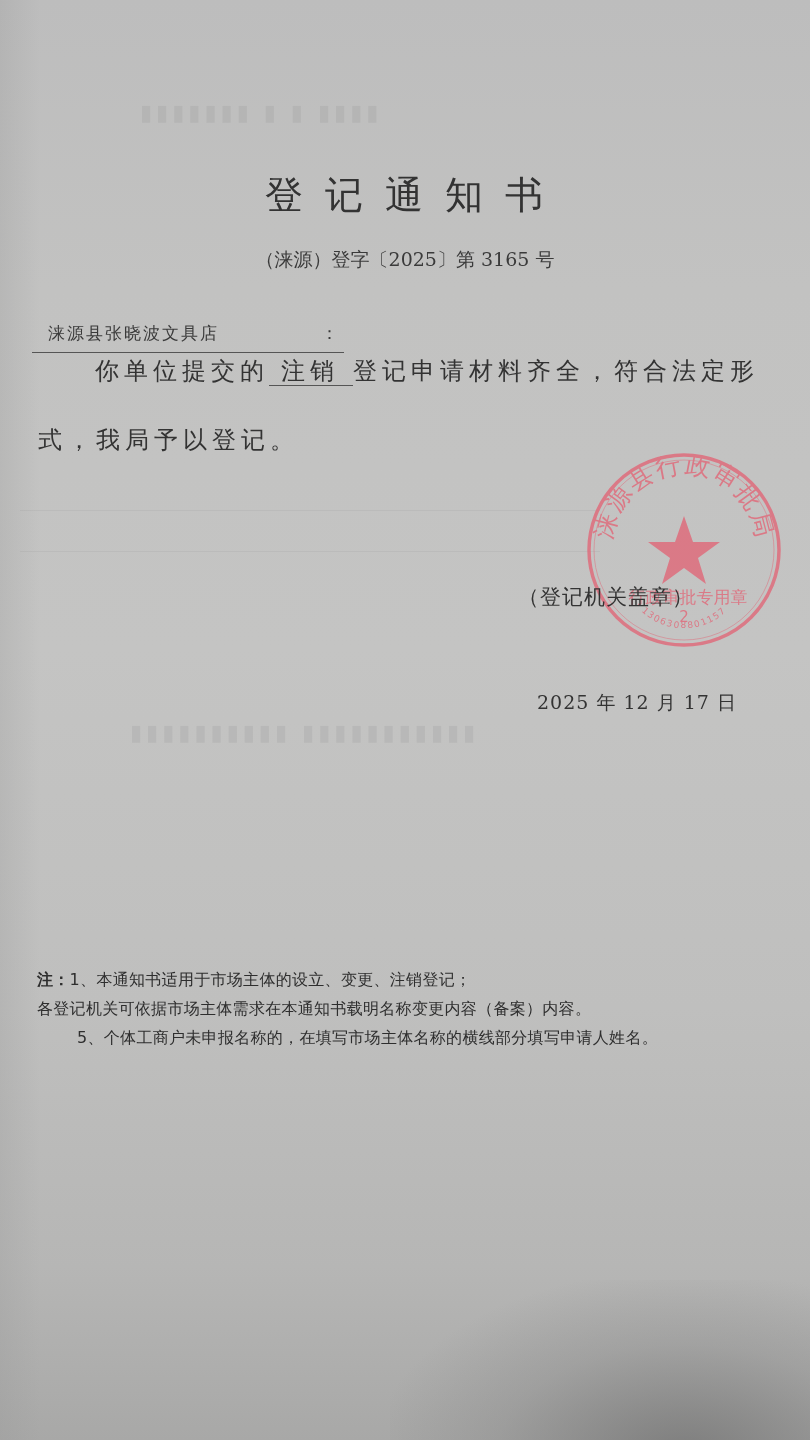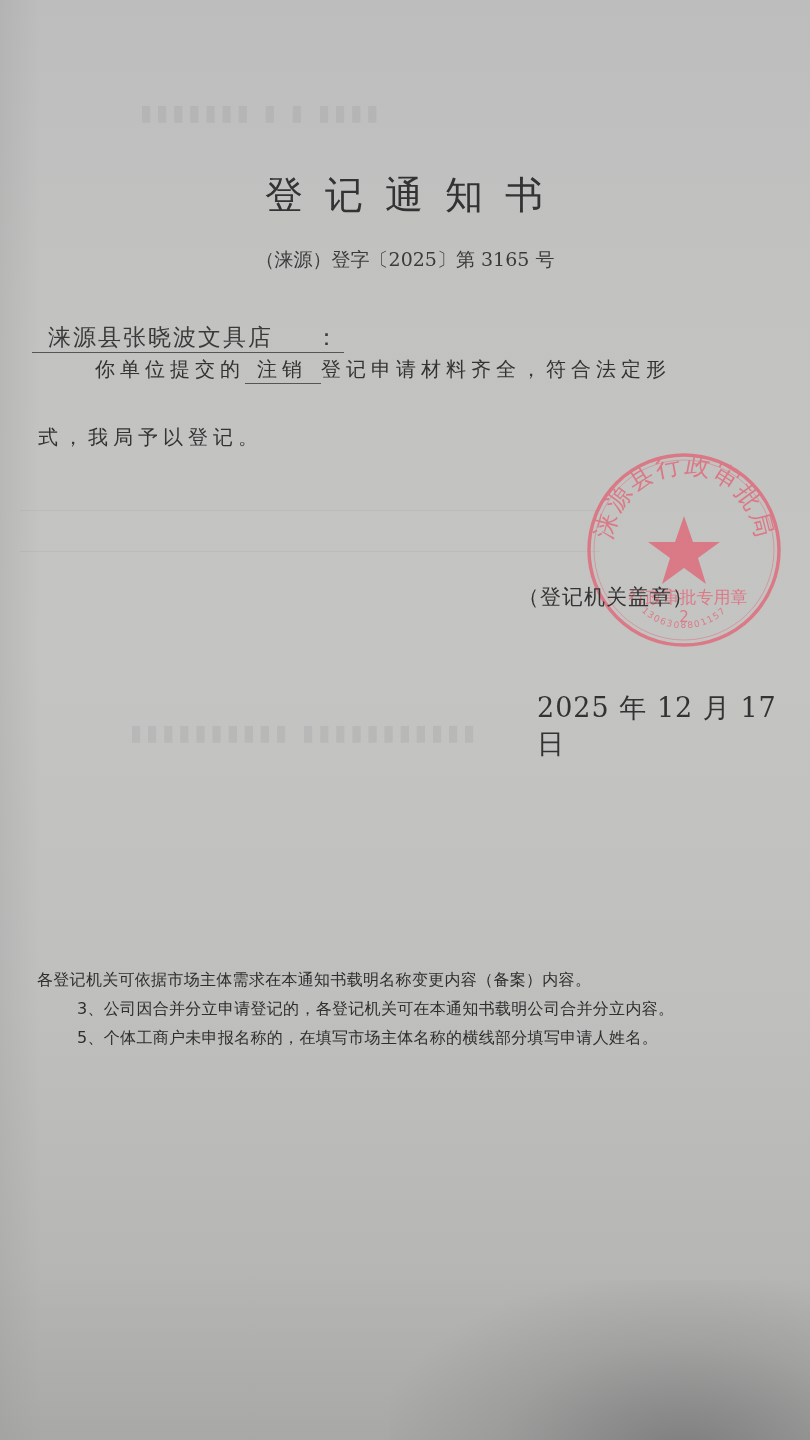--- a/index.html
+++ b/index.html
@@ -28,40 +28,40 @@
     font-family: "DejaVu Sans", sans-serif; font-size: 38px; letter-spacing: 22px;
     color: #333; padding-left: 10px;
   }
   .docno {
     position: absolute; top: 247px; left: 0; width: 810px; text-align: center;
     font-size: 19px; color: #3a3a3a;
   }
   .addressee {
     position: absolute; top: 322px; left: 32px; width: 312px;
     border-bottom: 1.5px solid #555; font-family: "DejaVu Sans", sans-serif;
-    font-size: 23px; color: #3a3a3a; height: 30px; letter-spacing: 2px;
+    font-size: 17px; color: #3a3a3a; height: 30px; letter-spacing: 2px;
   }
   .addressee .name { margin-left: 16px; }
   .addressee .colon { position: absolute; right: 4px; top: 0; }
   .body-line {
-    position: absolute; font-family: "DejaVu Sans", sans-serif; font-size: 20px;
+    position: absolute; font-family: "DejaVu Sans", sans-serif; font-size: 24px;
     color: #333; letter-spacing: 5px; white-space: nowrap;
   }
   .l1 { top: 355px; left: 95px; }
   .l2 { top: 424px; left: 38px; }
   .blank {
     display: inline-block; border-bottom: 1.5px solid #555; padding: 0 14px 0 12px;
     line-height: 28px;
   }
   .seal-caption {
     position: absolute; top: 583px; left: 518px; font-family: "DejaVu Sans", sans-serif;
     font-size: 21px; color: #333; letter-spacing: 1px; z-index: 3;
   }
   .date {
-    position: absolute; top: 690px; left: 537px; font-size: 27px; color: #333; letter-spacing: 1px;
+    position: absolute; top: 690px; left: 537px; font-size: 19px; color: #333; letter-spacing: 1px;
   }
   .seal { position: absolute; left: 584px; top: 450px; width: 200px; height: 200px; z-index: 2; opacity: 0.82; }
   .notes {
     position: absolute; top: 965px; left: 37px; width: 760px;
     font-family: "DejaVu Sans", sans-serif; font-size: 16px; color: #2e2e2e;
     line-height: 29px; letter-spacing: 0.3px;
   }
   .notes .row { white-space: nowrap; }
   .notes .indent { padding-left: 40px; }
   .notes .lead { font-weight: bold; }
@@ -104,16 +104,16 @@
   <text x="100" y="172" text-anchor="middle" font-family="DejaVu Sans, sans-serif" font-size="15" fill="#e06a7a">2</text>
   <text font-family="DejaVu Sans, sans-serif" font-size="9" fill="#e06a7a" letter-spacing="1.5">
     <textPath href="#serialArc" startOffset="50%" text-anchor="middle">1306308801157</textPath>
   </text>
 </svg>
 
 <div class="seal-caption">（登记机关盖章）</div>
 <div class="date">2025 年 12 月 17 日</div>
 
 <div class="notes">
+  <div class="row"><span class="lead">注：</span><span>1、本通知书适用于市场主体的设立、变更、注销登记；</span></div>
   <div class="row">各登记机关可依据市场主体需求在本通知书载明名称变更内容（备案）内容。</div>
-  <div class="row indent">3、公司因合并分立申请登记的，各登记机关可在本通知书载明公司合并分立内容。</div>
   <div class="row indent">5、个体工商户未申报名称的，在填写市场主体名称的横线部分填写申请人姓名。</div>
 </div>
 
 </body></html>

